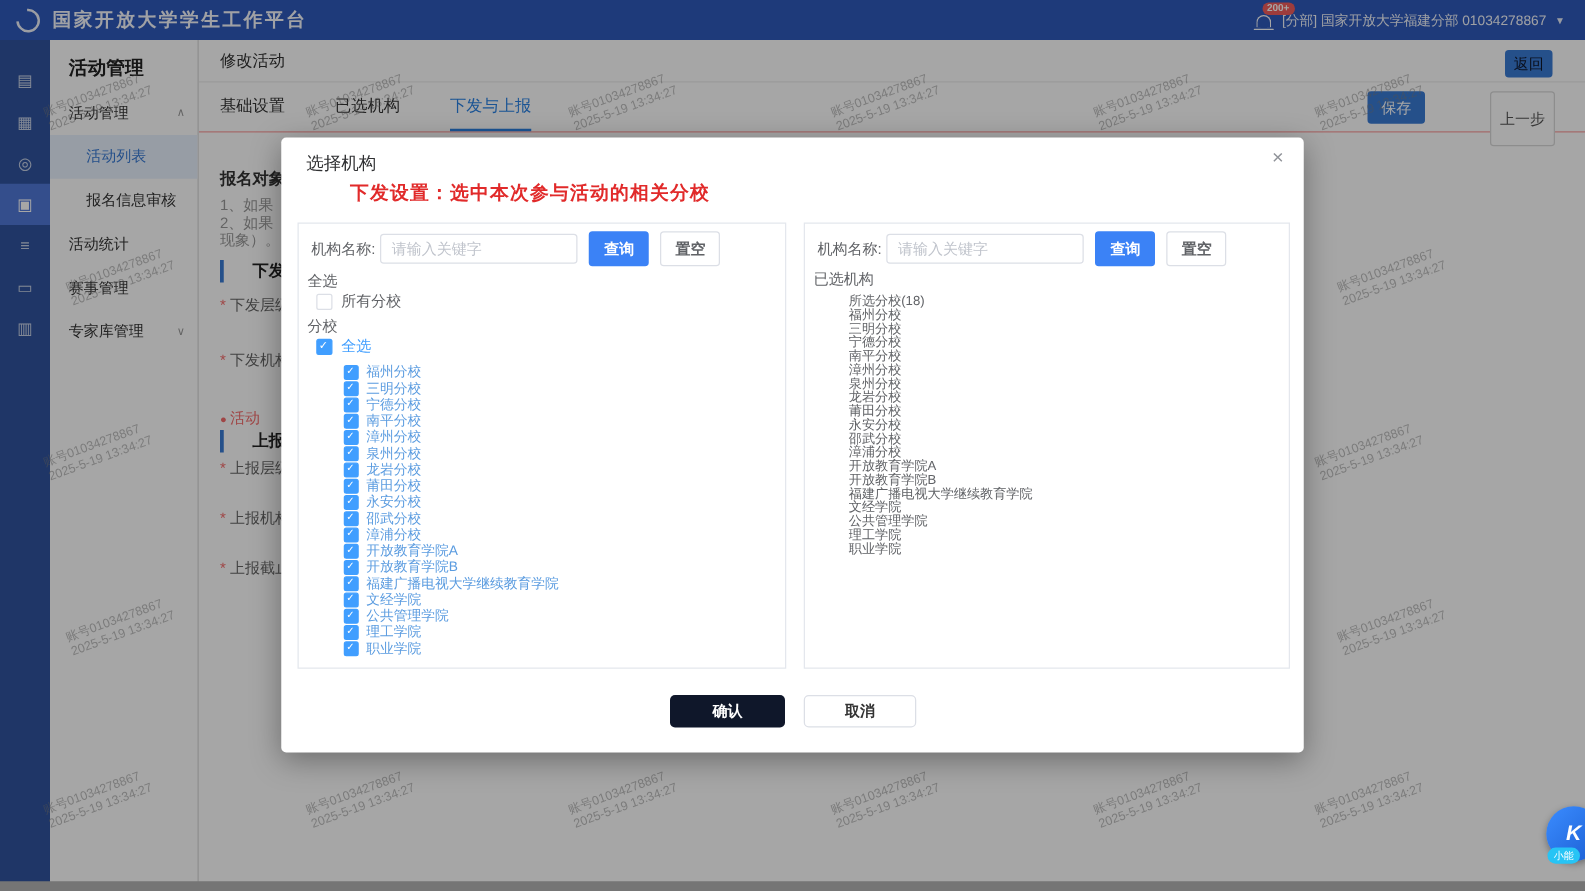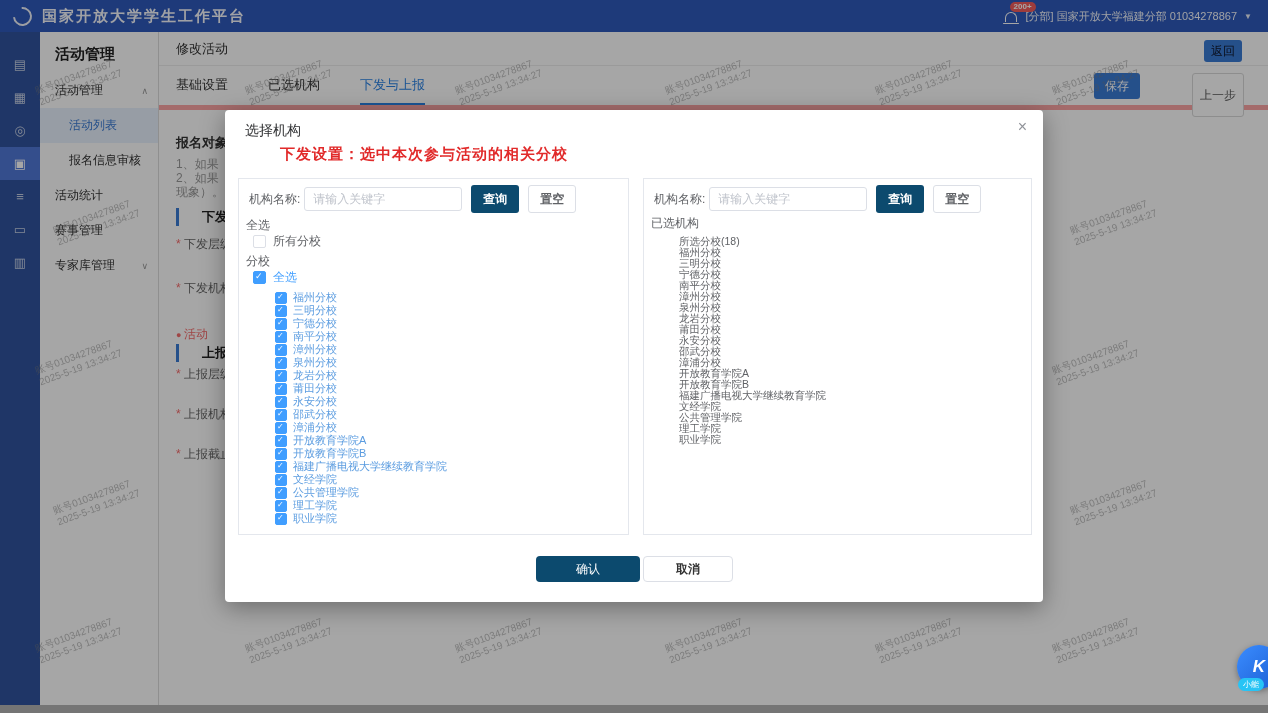--- a/index.html
+++ b/index.html
@@ -38,21 +38,21 @@
   .menu-item.sub{padding-left:29px}
   .menu-item.active{color:#3a7bd5;background:#e9f2fd}
   .menu-item .arrow{color:#999;font-size:9px}
 
   
   .content{position:absolute;left:159px;top:32px;right:0;bottom:0;background:#fff;z-index:1}
   .crumb-row{position:relative;height:33px;border-bottom:1px solid #ededed;display:flex;align-items:center;
              padding-left:17px;font-size:13px;color:#333}
   .btn-back{position:absolute;right:26px;top:8px;width:38px;height:22px;background:#3a7bd5;color:#0f172a;
             font-size:12px;border:none;border-radius:3px;cursor:pointer}
-  .tab-row{position:relative;height:39px;border-bottom:5px solid #fca5a5;display:flex;align-items:center;
+  .tab-row{position:relative;height:39px;border-bottom:1px solid #fca5a5;display:flex;align-items:center;
            padding-left:17px;gap:40px}
   .tab{font-size:13px;color:#333;cursor:pointer;line-height:37px}
   .tab.active{color:#2a82e4;border-bottom:2px solid #2a82e4}
   .btn-save{position:absolute;right:128px;top:7px;width:46px;height:26px;background:#3a7bd5;color:#fff;
             border:none;border-radius:3px;font-size:12px;cursor:pointer}
   .btn-prev{position:absolute;right:24px;top:7px;width:52px;height:44px;background:#fff;color:#555;
             border:1px solid #d9d9d9;border-radius:3px;font-size:12px;cursor:pointer}
 
   .form-bg{position:absolute;left:17px;top:72px;right:0;bottom:0}
   .form-bg>div{position:absolute;white-space:nowrap}
@@ -82,21 +82,21 @@
   .modal-note{position:absolute;left:55px;top:35px;font-size:15px;font-weight:bold;color:#e12a2a;letter-spacing:1px}
 
   .panel{position:absolute;top:68px;height:355px;border:1px solid #e4e7ed;background:#fff;overflow:hidden}
   .panel.pl{left:13px;width:389px}
   .panel.pr{left:418px;width:387px}
   .search-row{position:absolute;left:10px;top:6px;height:28px;display:flex;align-items:center}
   .search-label{font-size:12px;color:#606266;white-space:nowrap}
   .search-input{width:140px;height:22px;border:1px solid #dcdfe6;border-radius:3px;margin-left:4px;
                 font-size:12px;padding:0 8px;color:#333;outline:none;font-family:inherit}
   .search-input::placeholder{color:#c0c4cc}
-  .btn-query{width:48px;height:28px;background:#0c4a6e;color:#fff;border:none;border-radius:3px;font-size:12px;
+  .btn-query{width:48px;height:28px;background:#3b82f6;color:#fff;border:none;border-radius:3px;font-size:12px;
              margin-left:9px;font-weight:bold;cursor:pointer}
   .btn-clear{width:48px;height:28px;background:#fff;color:#606266;border:1px solid #dcdfe6;border-radius:3px;
              font-size:12px;margin-left:9px;font-weight:bold;cursor:pointer}
 
   .grp-lbl{position:absolute;font-size:12px;color:#606266}
   .cbrow{position:absolute;display:flex;align-items:center;font-size:12px;color:#606266;cursor:pointer}
   .cbrow.link{color:#409eff}
   .cb{display:inline-block;width:11px;height:11px;border:1px solid #dcdfe6;border-radius:2px;background:#fff;
       margin-right:7px;flex:0 0 auto;position:relative}
   .cb.checked{background:#409eff;border-color:#409eff}
@@ -104,22 +104,22 @@
 
   .cb-list{position:absolute;left:36px;top:112px}
   .cb-item{display:flex;align-items:center;height:13px;font-size:11px;color:#5b9ce0;cursor:pointer}
   .cb-item .cb{width:10px;height:10px;margin-right:6px}
   .cb-item .cb.checked::after{font-size:8px;left:1px;top:-1px}
 
   .sel-lbl{position:absolute;left:7px;top:36px;font-size:12px;color:#606266}
   .sel-list{position:absolute;left:35px;top:57px}
   .sel-item{font-size:10.5px;line-height:11px;color:#606266;white-space:nowrap}
 
-  .btn-confirm{position:absolute;left:311px;top:446px;width:104px;height:26px;background:#0c4a6e;color:#fff;
-               border:none;border-radius:4px;font-size:12px;font-weight:normal;cursor:pointer}
+  .btn-confirm{position:absolute;left:311px;top:446px;width:92px;height:26px;background:#0f172a;color:#fff;
+               border:none;border-radius:4px;font-size:12px;font-weight:bold;cursor:pointer}
   .btn-cancel{position:absolute;left:418px;top:446px;width:90px;height:26px;background:#fff;color:#333;
               border:1px solid #dcdfe6;border-radius:4px;font-size:12px;font-weight:bold;cursor:pointer}
 
   
   .float-widget{position:absolute;left:1237px;top:645px;z-index:30;cursor:pointer}
   .widget-circle{width:44px;height:44px;border-radius:50%;background:linear-gradient(135deg,#3b8cff,#1a5ed2);
                  color:#fff;display:flex;align-items:center;justify-content:center;font-weight:bold;
                  font-size:17px;font-style:italic;box-shadow:0 2px 6px rgba(0,0,0,.35)}
   .widget-label{position:absolute;left:1px;top:33px;background:#27c4f5;color:#fff;font-size:8px;
                 border-radius:7px;padding:1px 5px;white-space:nowrap}

